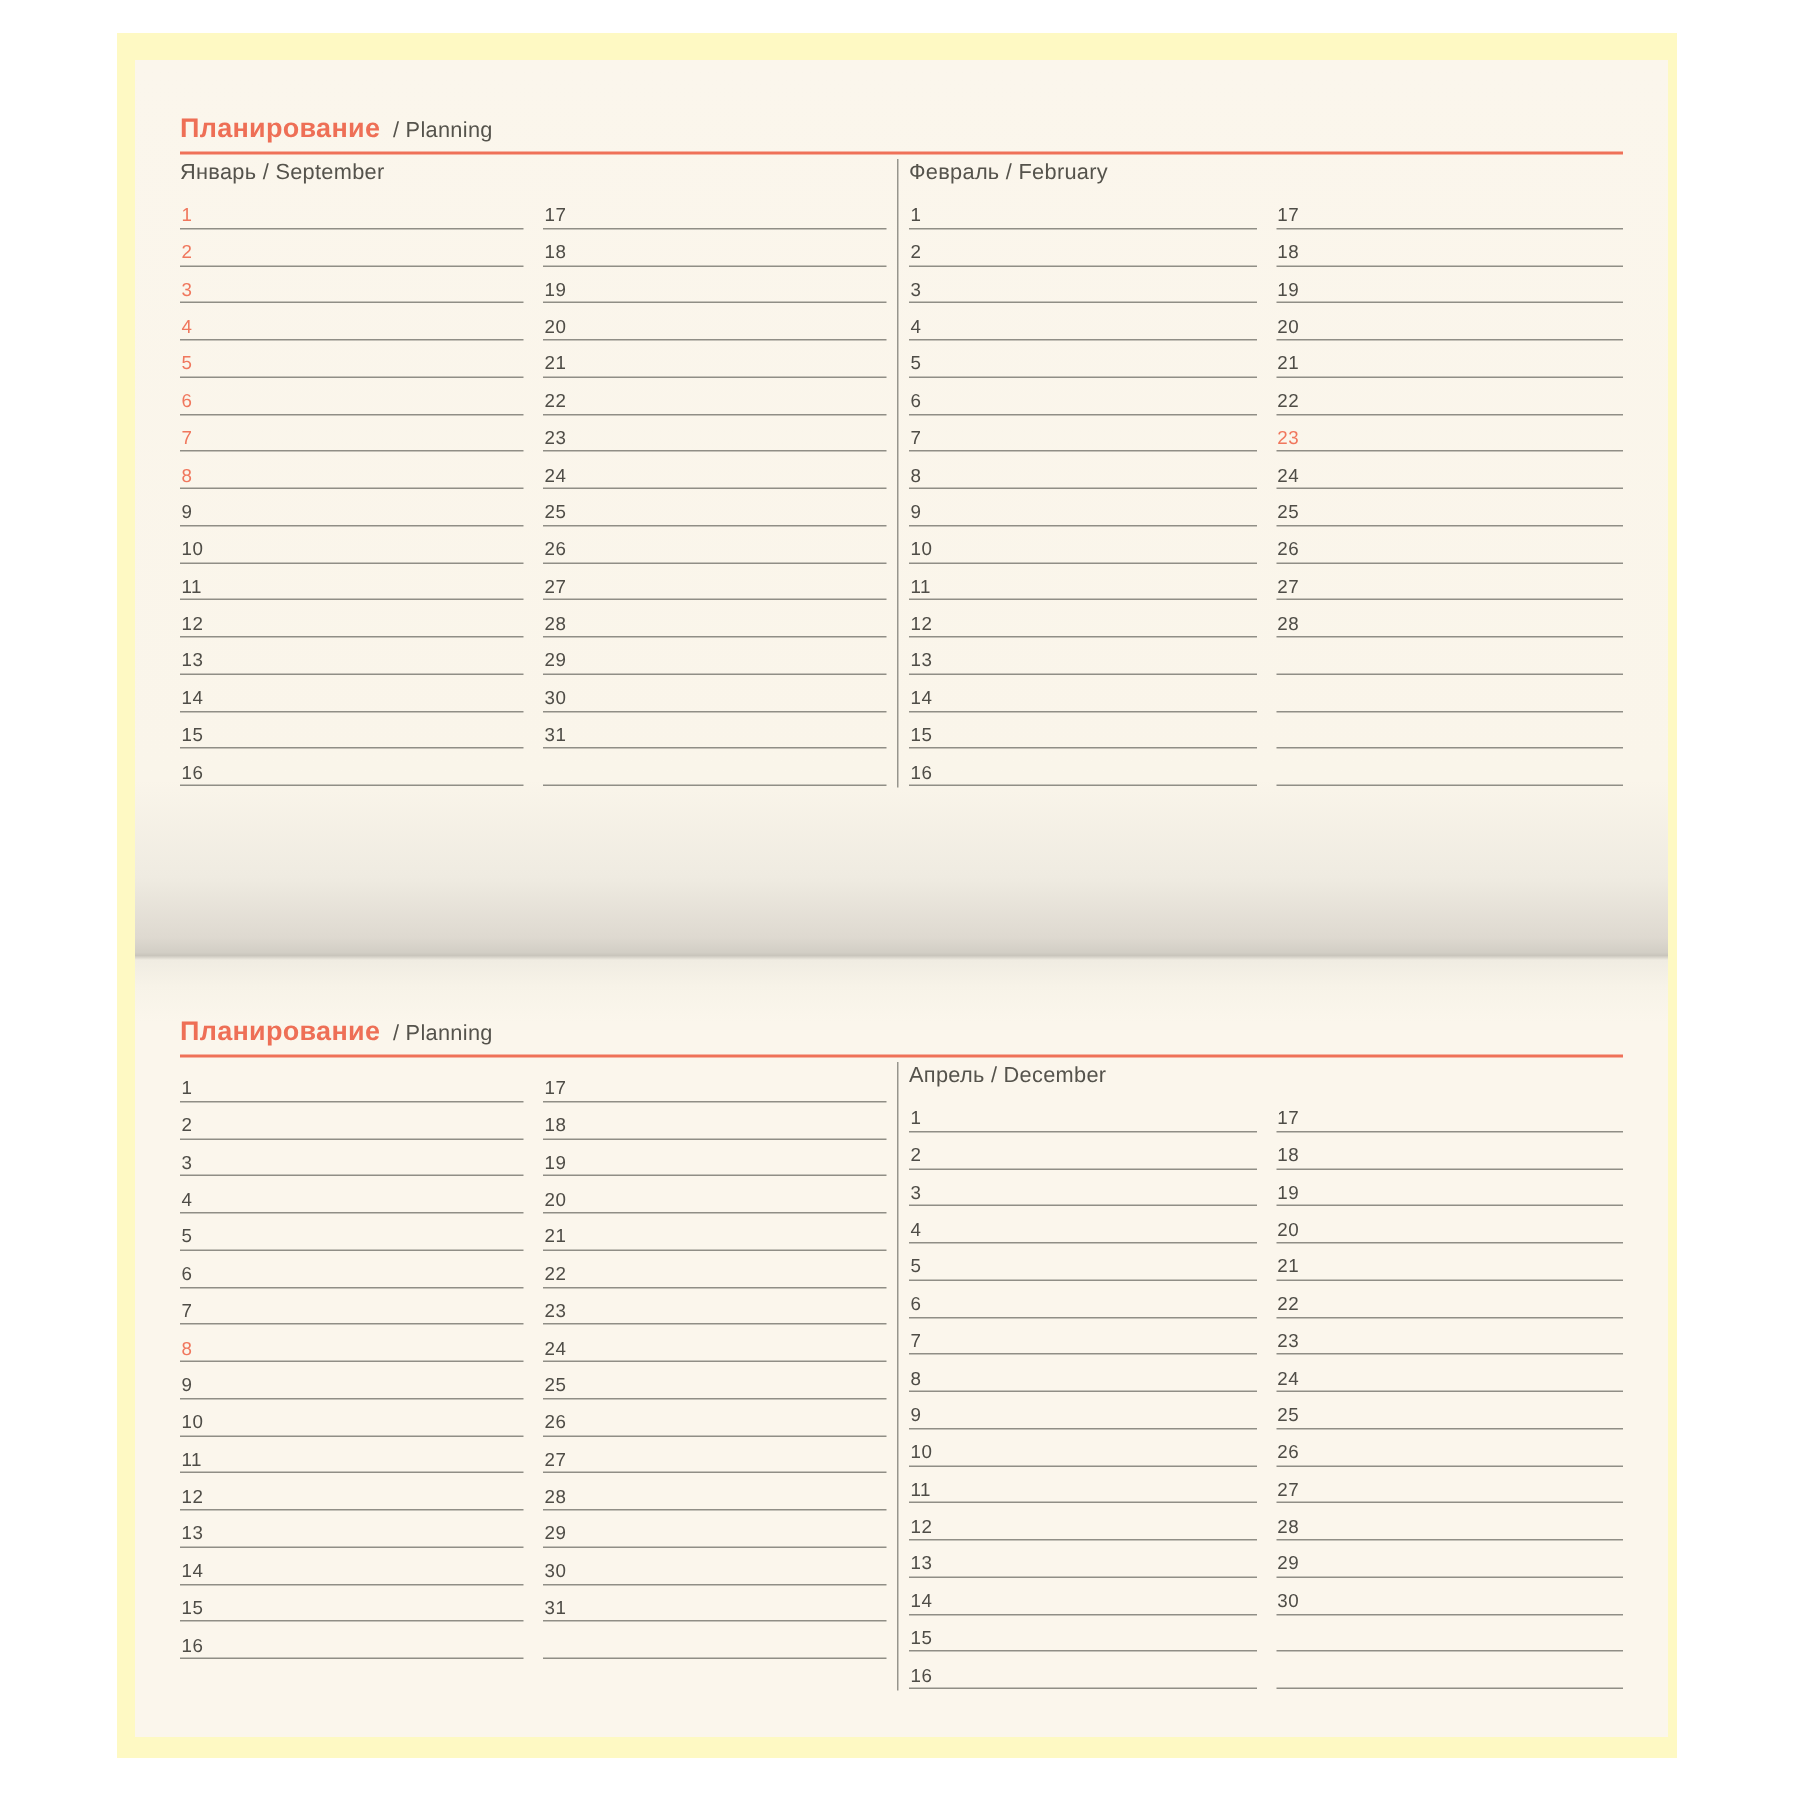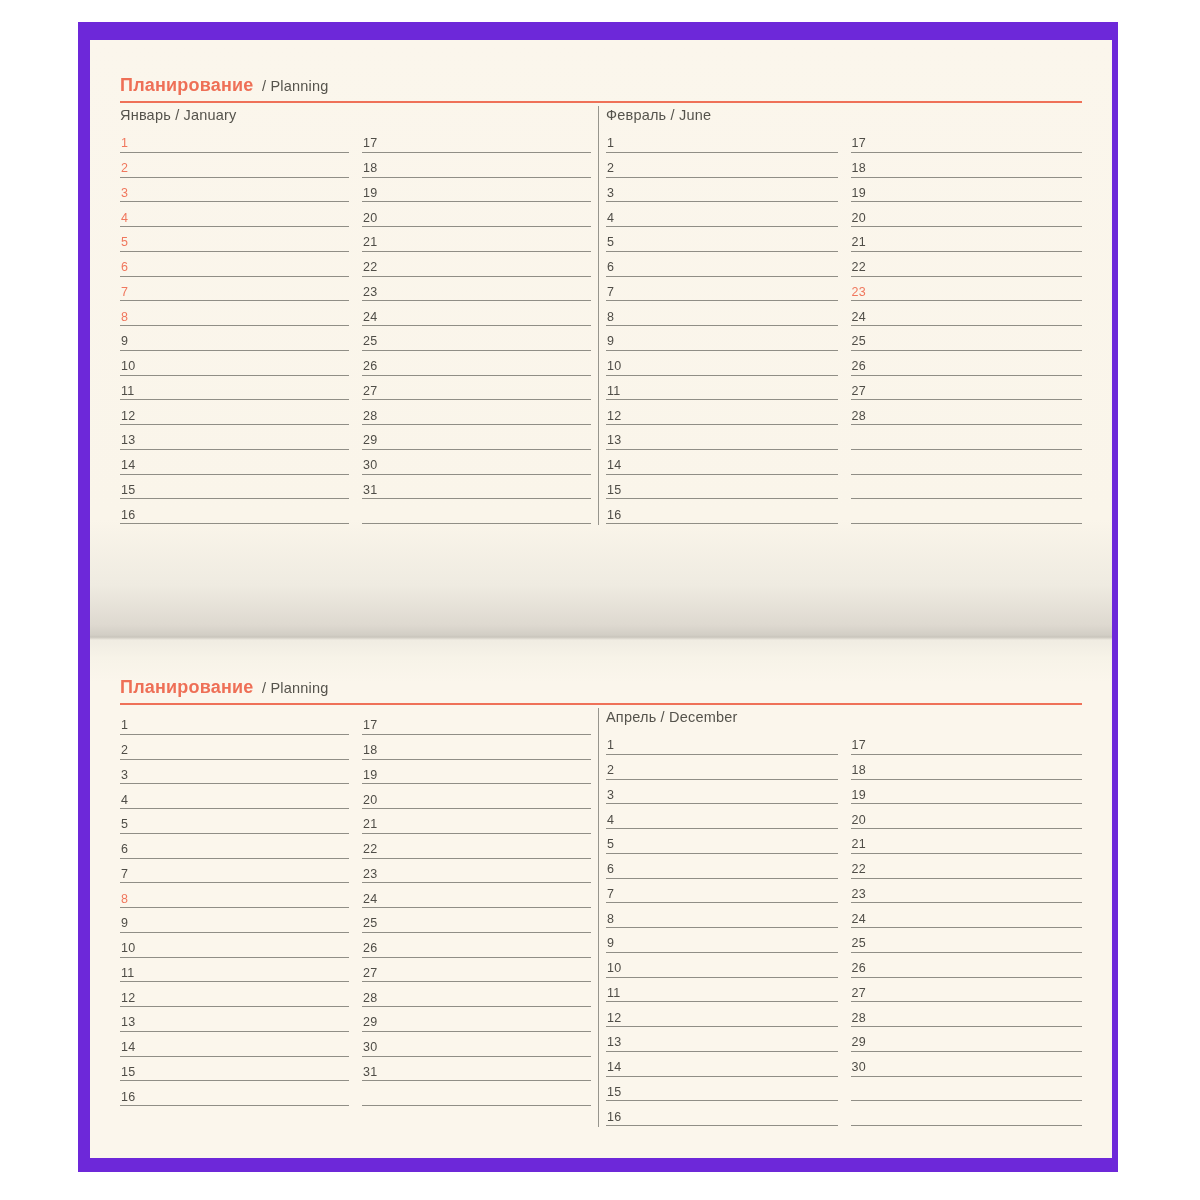--- a/index.html
+++ b/index.html
@@ -11,21 +11,21 @@
     font-family: "Liberation Sans", "DejaVu Sans", sans-serif;
     overflow: hidden;
   }
   .stage { position: relative; width: 1200px; height: 1200px; }
 
   
   .frame {
     position: absolute;
     left: 78px; top: 22px;
     width: 1040px; height: 1150px;
-    background: #6d28d9;
+    background: #fef9c3;
   }
 
   
   .page {
     position: absolute;
     left: 12px; top: 18px;
     width: 1022px; height: 1118px;
     background: linear-gradient(to bottom,
       #fbf6ec 0px,
       #faf5ea 480px,
@@ -122,21 +122,21 @@
 
       <section class="planning s1">
         <div class="heading">
           <span class="t-ru">Планирование</span>
           <span class="t-en">/ Planning</span>
         </div>
         <div class="rule"></div>
         <div class="vdivider"></div>
         <div class="months">
           <div class="month">
-            <div class="month-title">Январь / January</div>
+            <div class="month-title">Январь / September</div>
             <div class="cols">
               <div class="col">
                   <div class="cell hl">
                     <span class="num">1</span>
                   </div>
                   <div class="cell hl">
                     <span class="num">2</span>
                   </div>
                   <div class="cell hl">
                     <span class="num">3</span>
@@ -227,21 +227,21 @@
                   <div class="cell">
                     <span class="num">31</span>
                   </div>
                   <div class="cell">
                     <span class="num"></span>
                   </div>
                 </div>
             </div>
           </div>
           <div class="month">
-            <div class="month-title">Февраль / June</div>
+            <div class="month-title">Февраль / February</div>
             <div class="cols">
               <div class="col">
                   <div class="cell">
                     <span class="num">1</span>
                   </div>
                   <div class="cell">
                     <span class="num">2</span>
                   </div>
                   <div class="cell">
                     <span class="num">3</span>

